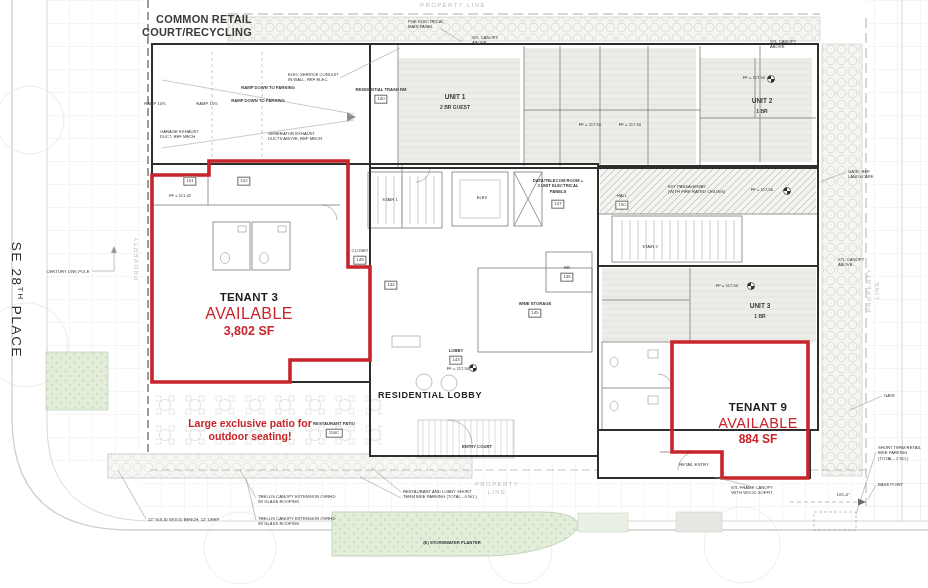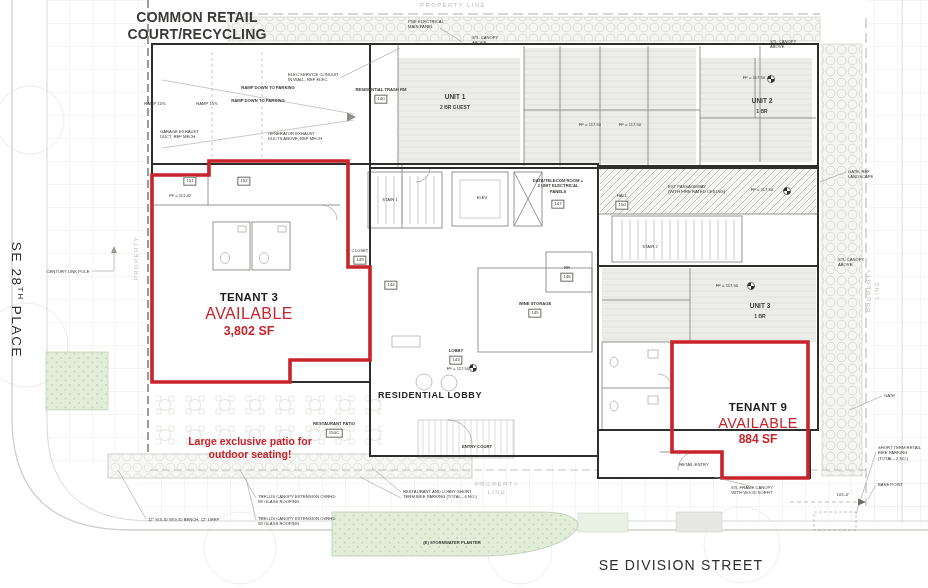--- a/index.html
+++ b/index.html
@@ -6,31 +6,31 @@
   .page{position:relative;width:928px;height:588px;background:#ffffff;overflow:hidden;
         font-family:"Liberation Sans",sans-serif;color:#2b2b2b;}
   .page svg{position:absolute;left:0;top:0;}
   .abs{position:absolute;transform:translate(-50%,-50%);white-space:nowrap;}
   
   .street-left{left:17px;top:300px;font-size:13.5px;letter-spacing:1.6px;color:#2e2e2c;
                transform:translate(-50%,-50%) rotate(90deg);}
   .street-left sup{font-size:8px;}
   .street-bottom{left:681px;top:565px;font-size:14px;letter-spacing:1.2px;color:#2e2e2c;}
   
-  .trash-label{left:197px;top:26px;font-size:14px;font-weight:bold;line-height:1.2;
-               text-align:center;color:#3a3a38;letter-spacing:.2px;}
+  .trash-label{left:197px;top:26px;font-size:11px;font-weight:bold;line-height:1.2;
+               text-align:right;color:#3a3a38;letter-spacing:.2px;}
   
   .tenant-sign{text-align:center;line-height:1.05;}
   .tenant-sign .tn{font-size:11.5px;font-weight:bold;color:#1d1d1b;letter-spacing:.3px;}
   .tenant-sign .av{font-weight:normal;color:var(--red,#c8242b);letter-spacing:.4px;}
   .tenant-sign .sf{font-weight:bold;color:var(--red,#c8242b);}
   .t1{left:249px;top:314px;} .t1 .av{font-size:16px;margin:3px 0 2px;} .t1 .sf{font-size:12.5px;}
   .t2{left:758px;top:423px;} .t2 .av{font-size:14.5px;margin:3px 0 2px;} .t2 .sf{font-size:12px;}
   .patio-note{left:250px;top:430px;font-size:10.5px;font-weight:600;line-height:1.25;
-              text-align:center;color:var(--red,#c8242b);margin-top:18px;}
+              text-align:center;color:var(--red,#c8242b);}
   .lobby-title{left:430px;top:395px;font-size:9px;font-weight:bold;letter-spacing:.6px;color:#222;}
   
   #ann-layer{position:absolute;left:0;top:0;width:928px;height:588px;pointer-events:none;}
   .ann{position:absolute;font-size:5px;line-height:1.3;color:#3b3b38;text-align:center;
        white-space:pre-line;transform:translate(-50%,-50%);}
   .ann.l{text-align:left;transform:translate(0,-50%);}
   .ann.b{font-weight:bold;}
   .ann.md{font-size:6.5px;}
   .ann.xs{font-size:4.2px;}
   .ann.grey{color:#bdbdb9;letter-spacing:1.4px;font-size:6px;}
@@ -216,21 +216,20 @@
       <path class="leader" d="M92,271 L114,271 L114,248"></path>
       <polygon points="114,246 111,253 117,253" fill="#9a9a96"></polygon>
       <line x1="790" y1="502" x2="866" y2="502" stroke="#8f8f8b" stroke-width="0.6" stroke-dasharray="4,3"></line>
       <polygon points="866,502 858,498.5 858,505.5" fill="#6d6d69"></polygon>
       <rect x="814" y="512" width="42" height="18" fill="none" stroke="#9a9a96" stroke-width="0.6" stroke-dasharray="3,2"></rect>
     </g>
   </svg>
 
   <div class="abs street-left"><span>SE 28</span><sup>TH</sup><span> PLACE</span></div>
 
-  <div class="abs street-bottom">SE DIVISION STREET</div>
 
   <div class="abs trash-label">
     <div>COMMON RETAIL</div>
     <div>COURT/RECYCLING</div>
   </div>
 
   <div class="abs tenant-sign t1">
     <div class="tn">TENANT 3</div>
     <div class="av">AVAILABLE</div>
     <div class="sf">3,802 SF</div>

